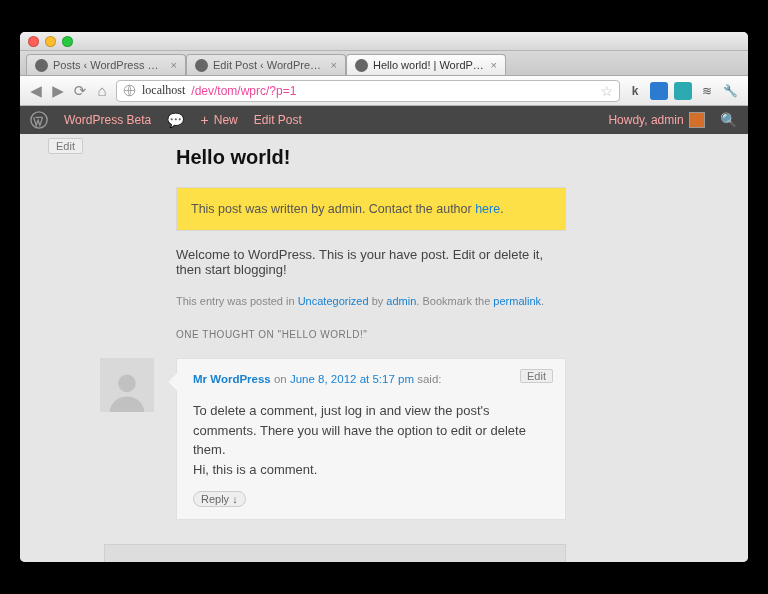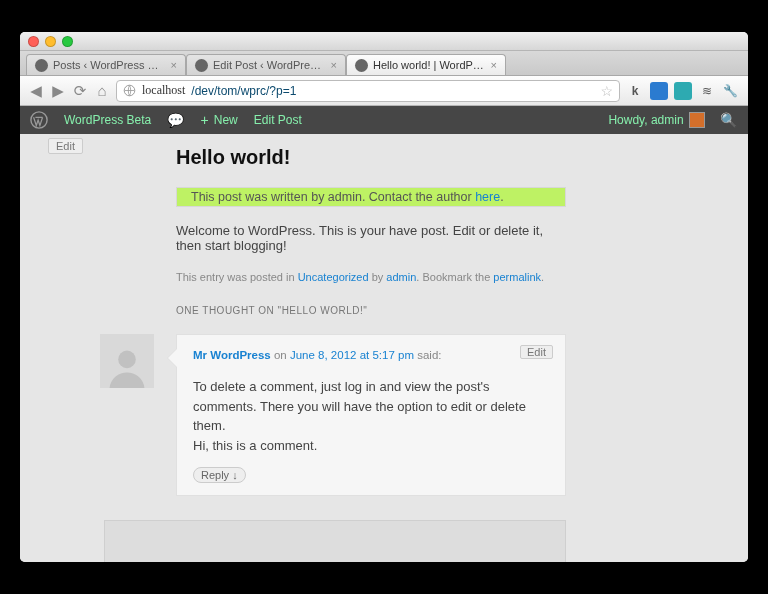--- a/index.html
+++ b/index.html
@@ -104,21 +104,21 @@
     border: 1px solid #bbb;
     border-radius: 4px;
     background: #fff;
     padding: 0 6px;
     font-size: 12px;
   }
   .addr-field .globe {
     width: 13px; height: 13px; color: #888;
   }
   .addr-host { color: #333; font-family: Liberation Serif, serif; }
-  .addr-path { color: #0c4a6e; }
+  .addr-path { color: #ec4899; }
   .addr-star  { color: #bbb; font-size: 14px; }
   .ext-icon {
     width: 18px; height: 18px;
     border-radius: 3px;
     display: flex; align-items: center; justify-content: center;
     font-size: 12px;
   }
   .ext-k { color:#555; font-weight:bold; }
   .ext-blue { background:#2b7bd0; }
   .ext-teal { background:#2daab1; }
@@ -132,21 +132,21 @@
     color: #ddd;
     display: flex;
     align-items: center;
     font-size: 12px;
     padding: 0 10px;
     gap: 16px;
   }
   .adminbar .wp-logo {
     fill: #999;
   }
-  .adminbar .ab-item { color: #86efac; display:flex; align-items:center; gap:5px; }
+  .adminbar .ab-item { color: #fca5a5; display:flex; align-items:center; gap:5px; }
   .adminbar .spacer { flex: 1; }
   .adminbar .avatar {
     width: 16px; height: 16px; background: #d46f2b;
     border: 1px solid #999;
   }
   .adminbar .search-ic { color:#999; font-size:14px; }
   .plus-ic { font-size: 14px; line-height: 1; }
   .bubble-ic { font-size: 14px; color: #999; }
 
   
@@ -179,22 +179,22 @@
     width: 390px;
   }
   h1.post-title {
     font-size: 20px;
     font-weight: bold;
     color: #111;
     margin: 8px 0 18px;
   }
   .author-note {
     border: 1px solid #d7d7d7;
-    background: #bef264;
-    padding: 2px 14px;
+    background: #fde047;
+    padding: 14px 14px;
     font-size: 12.5px;
     color: #555;
     margin-bottom: 16px;
   }
   .author-note a,
   a.link { color: #1982d1; text-decoration: none; }
 
   .excerpt { font-size: 13px; color: #444; margin-bottom: 18px; }
 
   .meta-line { font-size: 11px; color: #888; margin-bottom: 22px; }

